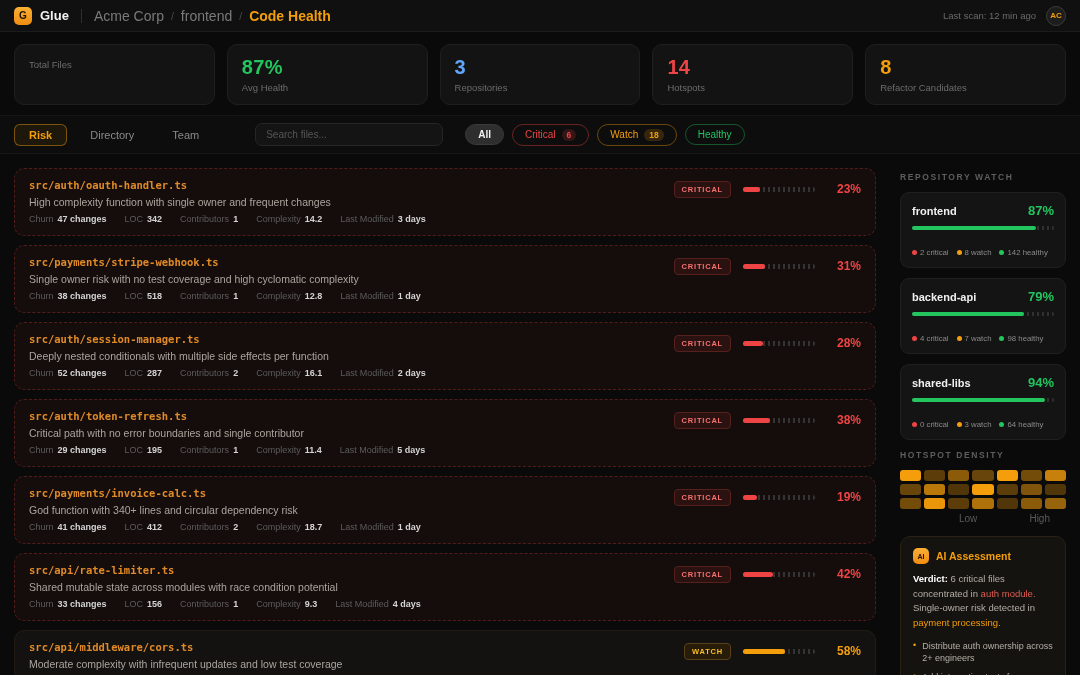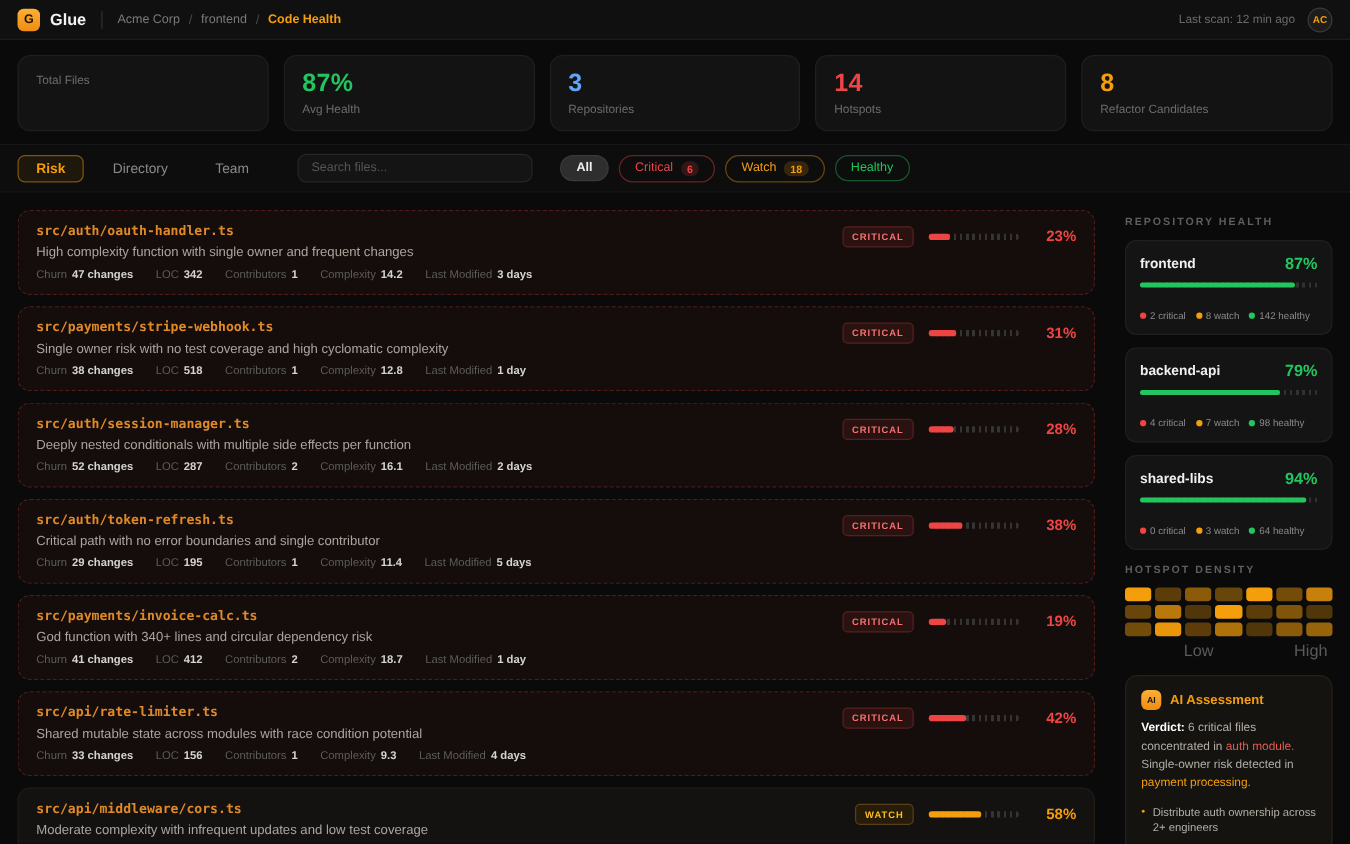--- a/index.html
+++ b/index.html
@@ -7,21 +7,21 @@
     font-family:"Liberation Sans", sans-serif; color:#ddd; }
 
   
   .topbar { height:32px; background:#101010; border-bottom:1px solid #1c1c1c;
     display:flex; align-items:center; padding:0 14px; }
   .logo-chip { width:18px; height:18px; border-radius:5px;
     background:linear-gradient(180deg,#fbb034,#f08c12); color:#1a1206;
     font-size:10px; font-weight:bold; display:flex; align-items:center; justify-content:center; }
   .brand { font-size:13px; font-weight:bold; color:#f2f2f2; margin-left:8px; }
   .top-divider { width:1px; height:14px; background:#2e2e2e; margin:0 12px; }
-  .crumb { font-size:10px; color:#7a7a7a; cursor:default; }
+  .crumb { font-size:14px; color:#7a7a7a; cursor:default; }
   .crumb-sep { font-size:10.5px; color:#4a4a4a; margin:0 7px; }
   .crumb.active { color:#f59e0b; font-weight:bold; }
   .top-right { margin-left:auto; display:flex; align-items:center; gap:10px; }
   .last-scan { font-size:9.5px; color:#6a6a6a;margin-left:44px; }
   .avatar { width:20px; height:20px; border-radius:50%; background:#1d1d1d;
     border:1px solid #3a3a3a; color:#f59e0b; font-size:8px; font-weight:bold;
     display:flex; align-items:center; justify-content:center; }
 
   
   .stats { display:flex; gap:12px; padding:12px 14px 10px; }
@@ -30,21 +30,21 @@
   .stat-value { font-size:20px; font-weight:bold; letter-spacing:.3px; }
   .stat-label { font-size:9.5px; color:#6c6c6c; margin-top:3px; }
 
   
   .toolbar { display:flex; align-items:center; padding:7px 14px; gap:8px;
     background:#0d0d0d; border-top:1px solid #161616; border-bottom:1px solid #161616; }
   .tab { font-size:11px; color:#8a8a8a; padding:4px 14px; border-radius:6px;
     border:1px solid transparent; cursor:pointer; }
   .tab.active { color:#f59e0b; font-weight:bold; background:rgba(245,158,11,.08);
     border-color:rgba(245,158,11,.45); }
-  .search-box { margin-left:16px; width:188px; }
+  .search-box { margin-left:33px; width:188px; }
   .search-box input { width:100%; background:#141414; border:1px solid #262626;
     border-radius:7px; color:#bbb; font-size:10px; padding:5px 10px; outline:none;
     font-family:"Liberation Sans", sans-serif; }
   .search-box input::placeholder { color:#555; }
   .pills { display:flex; align-items:center; gap:8px; margin-left:14px; }
   .pill { font-size:10px; padding:4px 12px; border-radius:999px; border:1px solid #2c2c2c;
     display:flex; align-items:center; gap:6px; cursor:pointer; }
   .pill.all { background:#2e2e2e; color:#f1f1f1; font-weight:bold; border-color:#3a3a3a; }
   .pill.critical { color:#ef4444; border-color:rgba(239,68,68,.4); }
   .pill.watch { color:#f59e0b; border-color:rgba(245,158,11,.4); }
@@ -94,22 +94,22 @@
     background:repeating-linear-gradient(90deg,#313131 0 2px,transparent 2px 5px); }
   .repo-bar-fill { position:absolute; left:0; top:0; height:4px; border-radius:2px;
     background:#22c55e; }
   .repo-legend { display:flex; gap:8px; font-size:7.8px; color:#8a8a8a; }
   .legend-item { display:flex; align-items:center; gap:3px; white-space:nowrap;margin-top:10px; }
   .dot { width:5px; height:5px; border-radius:50%; }
   .dot.c { background:#ef4444; } .dot.w { background:#f59e0b; } .dot.h { background:#22c55e; }
 
   .hotspot-grid { display:grid; grid-template-columns:repeat(7,1fr); gap:3px; }
   .hot-cell { height:11px; border-radius:3px; background:#f59e0b; }
-  .hot-labels { display:flex; justify-content:space-between; font-size:13px;
-    color:#5a5a5a; margin:4px 4px 12px;padding-left:43px; }
+  .hot-labels { display:flex; justify-content:space-between; font-size:10px;
+    color:#5a5a5a; margin:4px 16px 12px;padding-left:43px; }
 
   .ai-card { background:#151310; border:1px solid #2a2014; border-radius:10px;
     padding:11px 12px; margin-bottom:14px; }
   .ai-head { display:flex; align-items:center; gap:7px; margin-bottom:8px; }
   .ai-chip { width:16px; height:16px; border-radius:5px;
     background:linear-gradient(180deg,#fbb034,#f08c12); color:#1a1206; font-size:7px;
     font-weight:bold; display:flex; align-items:center; justify-content:center; }
   .ai-title { font-size:10.5px; font-weight:bold; color:#f59e0b; }
   .ai-text { font-size:9.5px; line-height:1.55; color:#b3ada5; }
   .ai-text .vb { color:#fff; font-weight:bold; }
@@ -321,21 +321,21 @@
         <span class="bar">
             <span class="bar-fill" style="width: 58%;"></span>
           </span>
         <span class="pct">58%</span>
       </div>
     </div>
 
   </div>
 
   <div class="sidebar">
-    <div class="side-title">REPOSITORY HEALTH</div>
+    <div class="side-title">REPOSITORY WATCH</div>
 
     <div class="repo-card">
       <div class="repo-head">
         <span class="repo-name">frontend</span>
         <span class="repo-pct">87%</span>
       </div>
       <div class="repo-bar">
           <div class="repo-bar-fill" style="width: 87%;"></div>
         </div>
       <div class="repo-legend">

